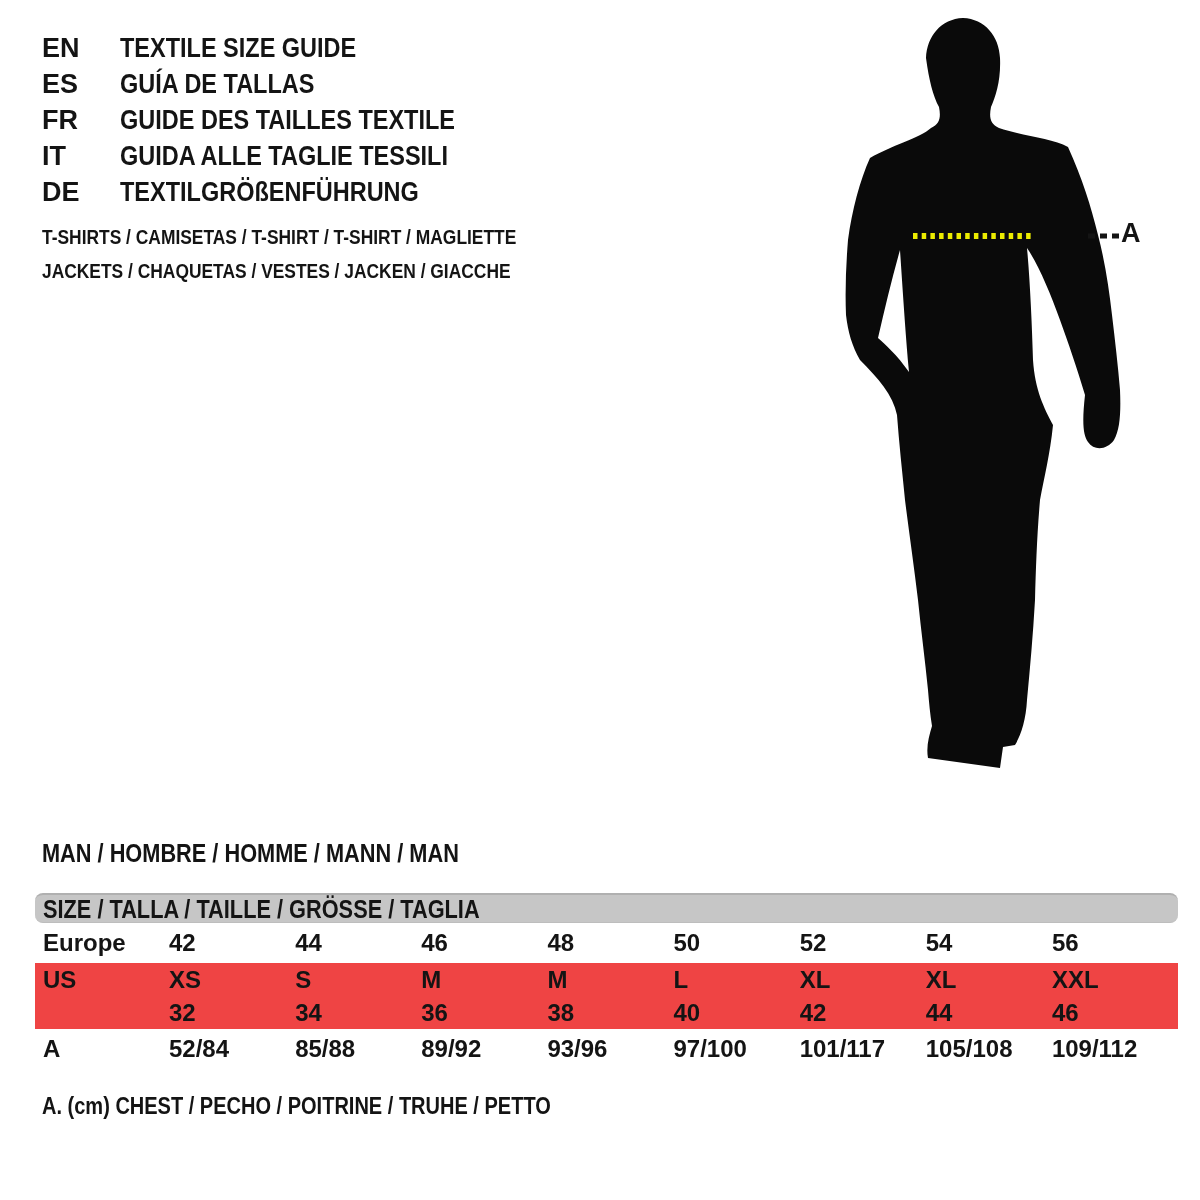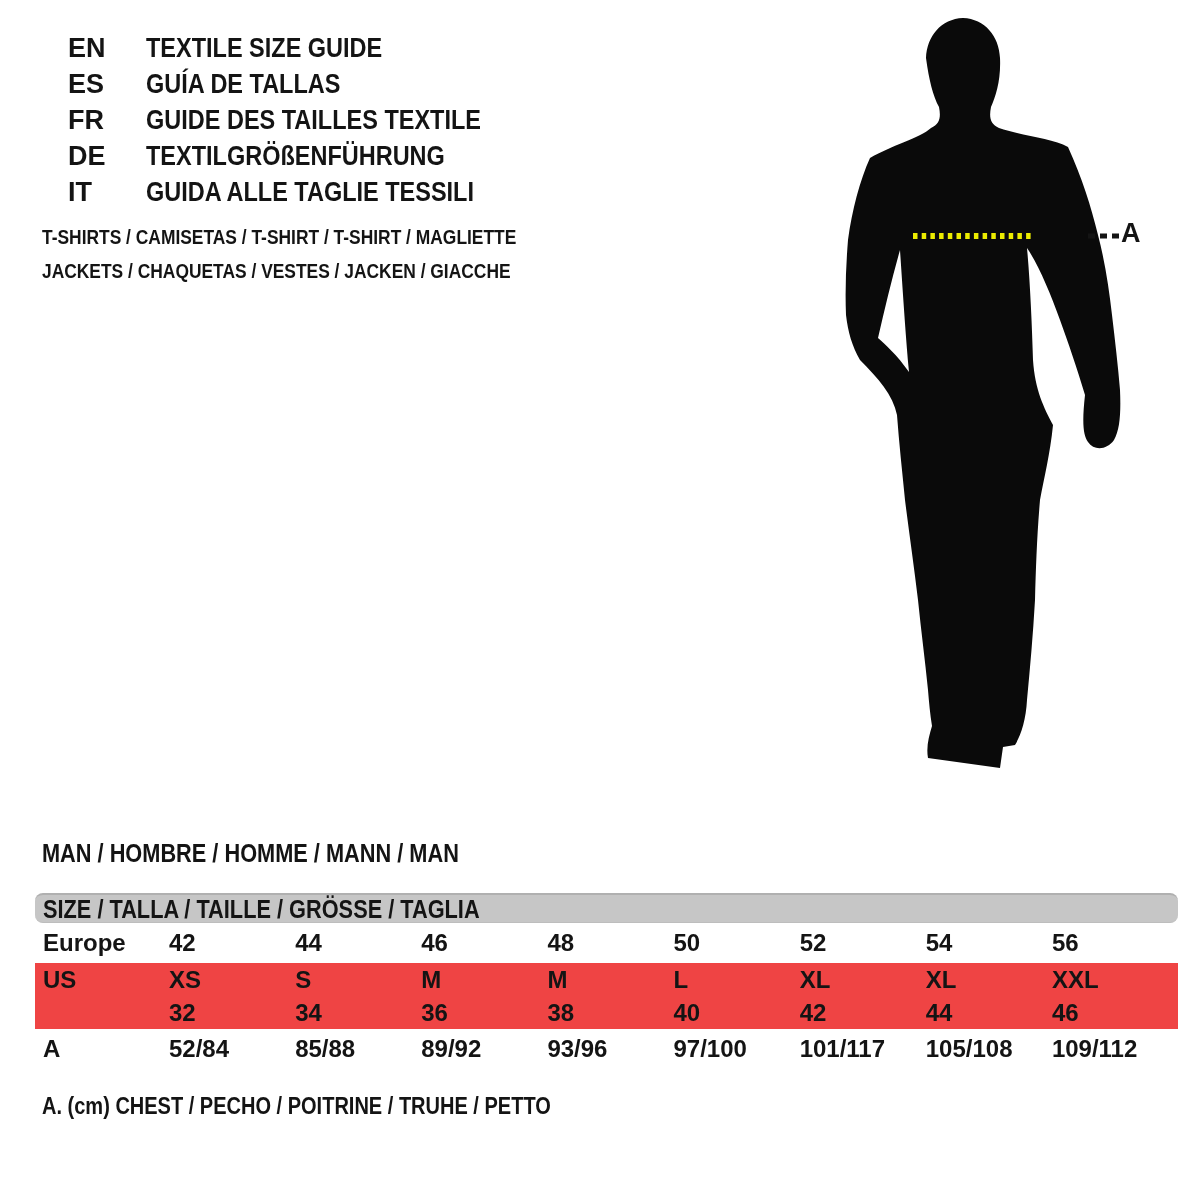--- a/index.html
+++ b/index.html
@@ -9,21 +9,21 @@
     background:#ffffff;
     font-family:"Liberation Sans", sans-serif;
     font-weight:700;
     color:#141414;
     overflow:hidden;
   }
   .cond { display:inline-block; transform:scaleX(0.87); transform-origin:0 50%; white-space:nowrap; }
 
   
   .lang-block { position:absolute; left:42px; top:30px; }
-  .lang-row { display:grid; grid-template-columns:78px auto; height:36px; line-height:36px; font-size:27px;margin-left:26px; }
+  .lang-row { display:grid; grid-template-columns:78px auto; height:36px; line-height:36px; font-size:27px; }
 
   
   .cat-block { position:absolute; left:42px; top:220px; }
   .cat-line { height:34px; line-height:34px; font-size:20px; }
 
   
   .figure-wrap { position:absolute; left:830px; top:10px; width:310px; height:770px; }
   .figure-wrap svg { display:block; width:310px; height:770px; }
   .measure-label { position:absolute; left:1121px; top:219px; font-size:27px; line-height:28px; }
 
@@ -63,26 +63,26 @@
     </div>
     <div class="lang-row">
       <span>ES</span>
       <span class="cond">GUÍA DE TALLAS</span>
     </div>
     <div class="lang-row">
       <span>FR</span>
       <span class="cond">GUIDE DES TAILLES TEXTILE</span>
     </div>
     <div class="lang-row">
+      <span>IT</span>
+      <span class="cond">GUIDA ALLE TAGLIE TESSILI</span>
+    </div>
+    <div class="lang-row">
       <span>DE</span>
       <span class="cond">TEXTILGRÖßENFÜHRUNG</span>
-    </div>
-    <div class="lang-row">
-      <span>IT</span>
-      <span class="cond">GUIDA ALLE TAGLIE TESSILI</span>
     </div>
   </div>
 
   <div class="cat-block">
     <div class="cat-line"><span class="cond">T-SHIRTS / CAMISETAS / T-SHIRT / T-SHIRT / MAGLIETTE</span></div>
     <div class="cat-line"><span class="cond">JACKETS / CHAQUETAS / VESTES / JACKEN / GIACCHE</span></div>
   </div>
 
   <div class="figure-wrap">
     <svg viewBox="0 0 310 770" aria-hidden="true">

